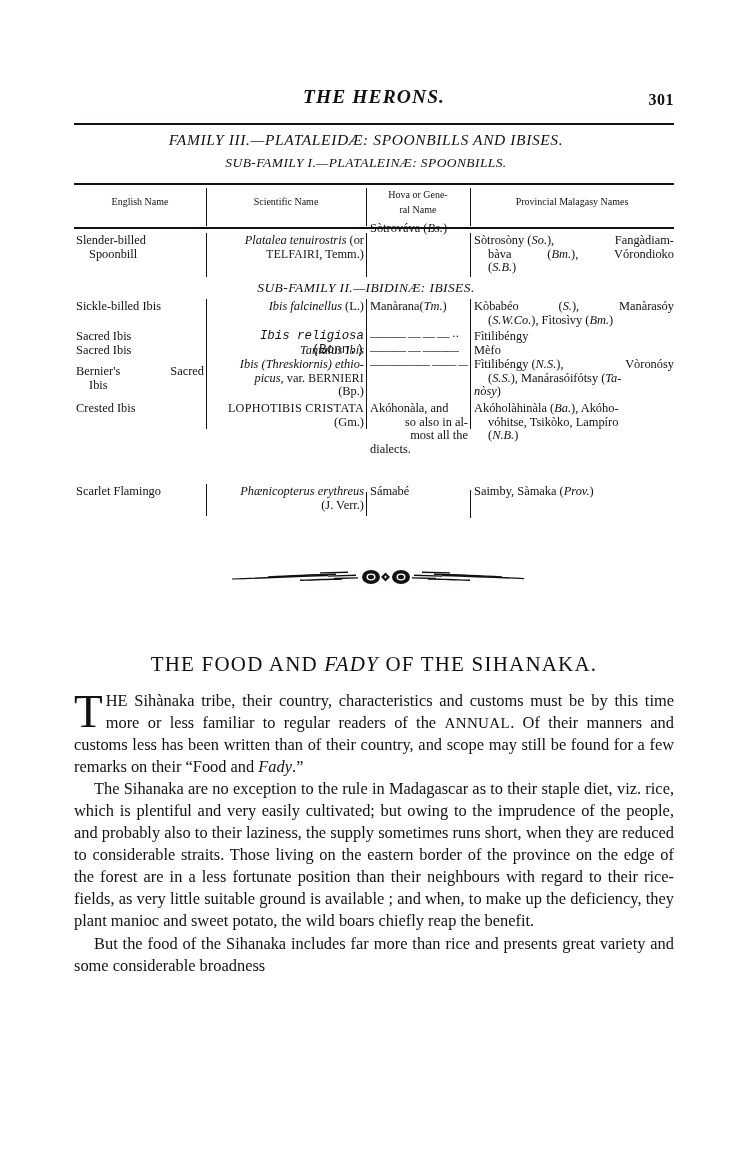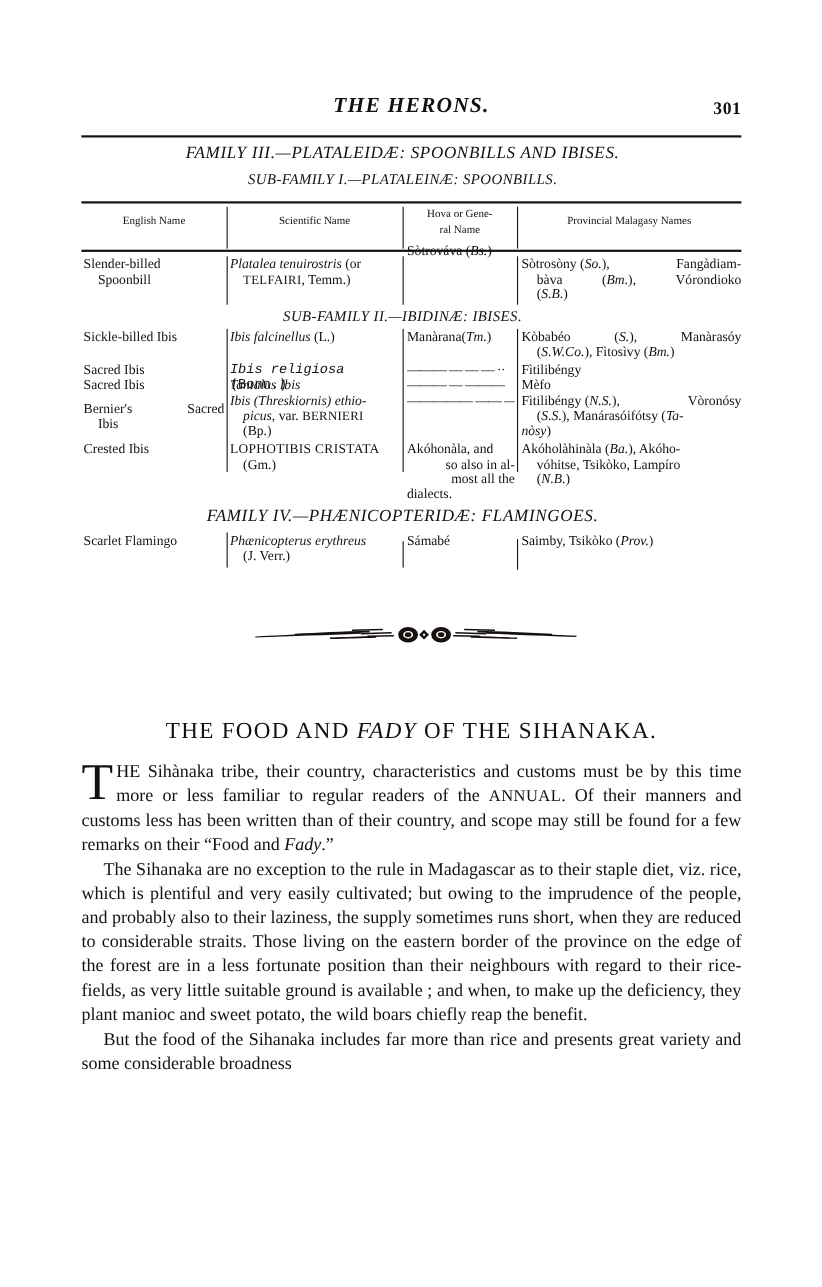--- a/index.html
+++ b/index.html
@@ -118,21 +118,21 @@
   .ch-3 { left: 292px; width: 104px; top: 1px !important; }
   .ch-4 { left: 396px; width: 204px; }
 
   
   .cell {
     position: absolute;
     font-size: 12.4px;
     line-height: 13.7px;
   }
   .c1 { left: 2px;   width: 128px; }
-  .c2 { left: 135px; width: 155px; }
+  .c2 { left: 135px; width: 155px; text-align: right; }
   .c3 { left: 296px; width: 98px; }
   .c4 { left: 400px; width: 200px; }
 
   .it { font-style: italic; }
   .sc {
     font-variant: small-caps;
     font-size: 11.6px;
     letter-spacing: 0.3px;
   }
   .spread {
@@ -339,35 +339,34 @@
       <div>most all the</div>
       <div style="text-align:left;">dialects.</div>
     </div>
     <div class="cell c4" style="top:402px;">
       <div><span>Akóholàhinàla (</span><span class="it">Ba.</span><span>), Akóho-</span></div>
       <div style="padding-left:14px;">vóhitse, Tsikòko, Lampíro</div>
       <div style="padding-left:14px;"><span>(</span><span class="it">N.B.</span><span>)</span></div>
     </div>
   </div>
 
-  <div class="fam-caption fam-2">FAMILY IV.—PHÆNICOPTERIDÆ: FLAMINGOES.</div>
 
   <div class="vrule" style="left:206px; top:484px; height:32px;"></div>
   <div class="vrule" style="left:366px; top:492px; height:24px;"></div>
   <div class="vrule" style="left:470px; top:490px; height:28px;"></div>
 
   <div class="tbl">
     <div class="cell c1" style="top:485px;">Scarlet Flamingo</div>
     <div class="cell c2" style="top:485px;">
       <span class="it">Phænicopterus erythreus</span><br>
       <span style="padding-left:12px;">(J. Verr.)</span>
     </div>
     <div class="cell c3" style="top:485px;">Sámabé</div>
     <div class="cell c4" style="top:485px;">
-      <span>Saimby, Tsikòko (</span><span class="it">Prov.</span><span>)</span>
+      <span>Saimby, Sàmaka (</span><span class="it">Prov.</span><span>)</span>
     </div>
   </div>
 
   <div class="ornament">
     <svg width="300" height="24" viewBox="0 0 300 24">
       <g fill="#16110f">
 
         <path d="M8 13.6 C 40 12.2, 70 10.6, 104 9.6 L104 11.2 C 72 12.2, 42 13.6, 8 14.6 Z"></path>
         <path d="M44 11.2 C 66 10.0, 86 9.0, 112 8.4 L112 10.0 C 88 10.6, 68 11.6, 44 12.6 Z"></path>
         <path d="M76 14.6 C 92 14.0, 104 13.6, 118 13.2 L118 14.8 C 104 15.2, 92 15.6, 76 16.0 Z"></path>

